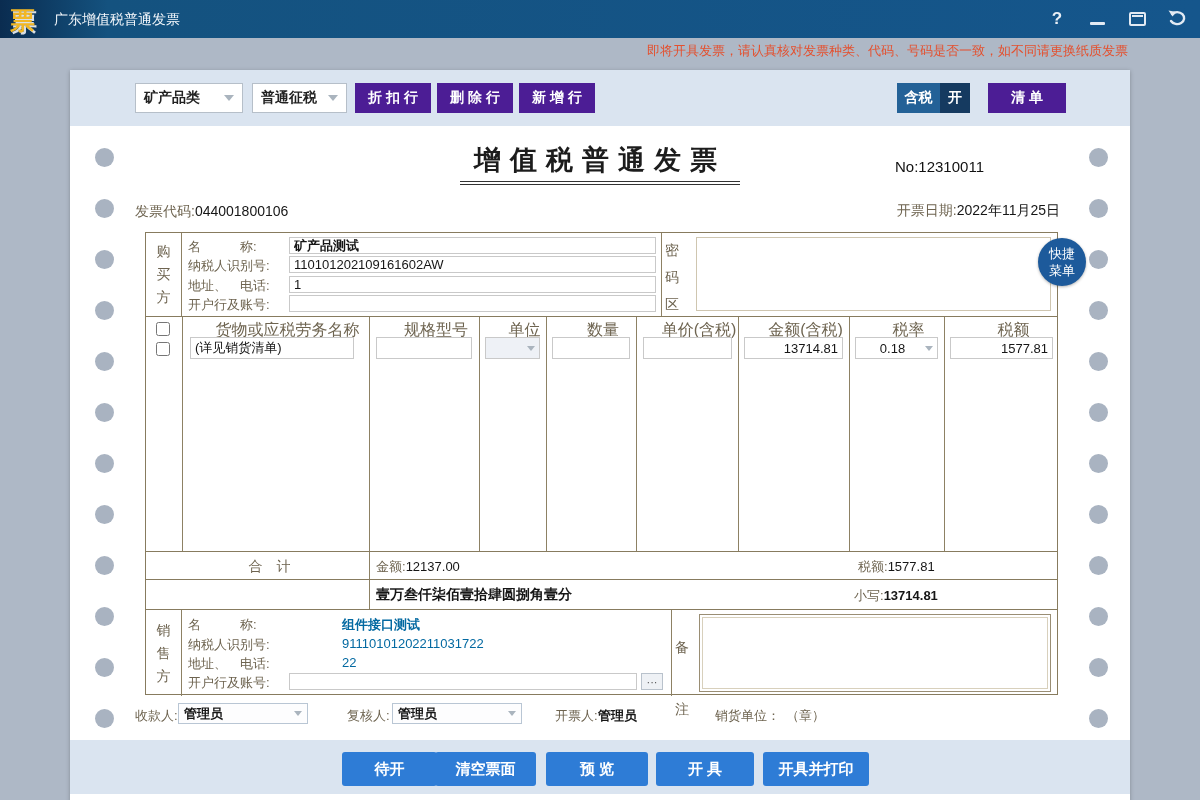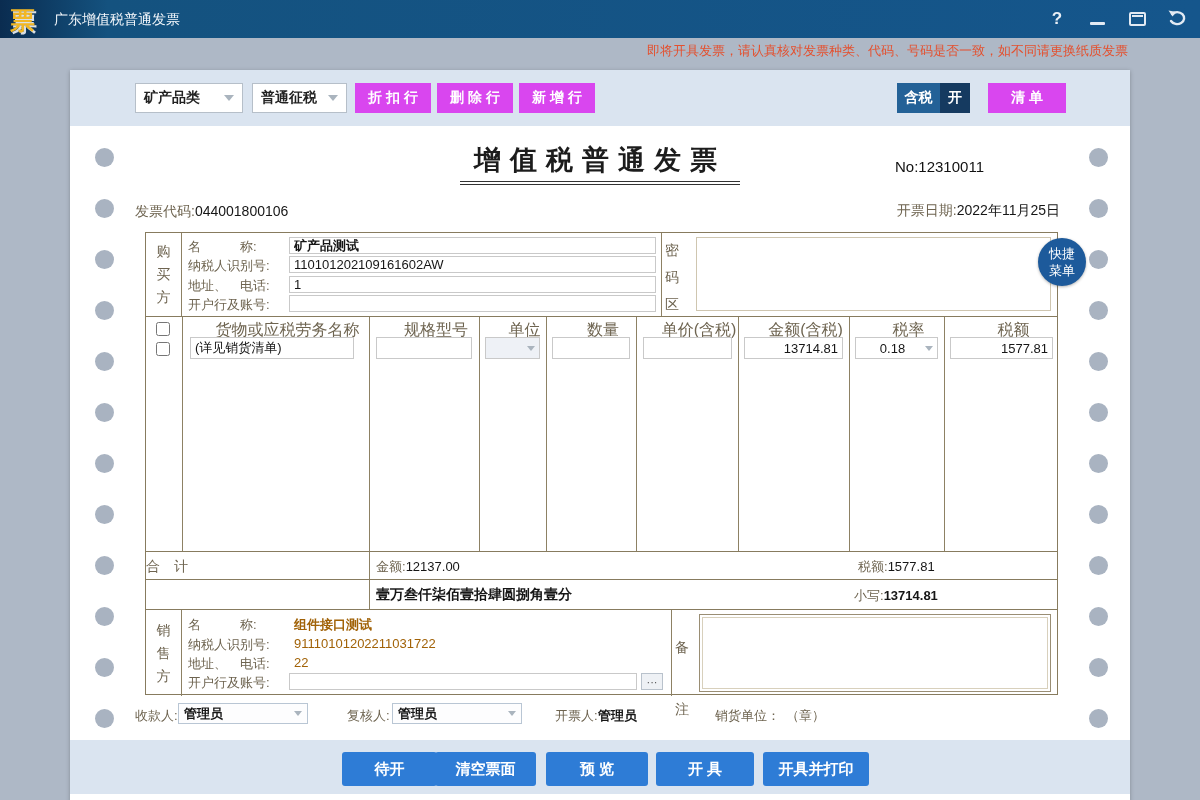--- a/index.html
+++ b/index.html
@@ -29,21 +29,21 @@
   .toolbar { position:absolute; left:0; top:0; width:1060px; height:56px; background:#dae4f0; }
   .bottombar { position:absolute; left:0; top:670px; width:1060px; height:54px; background:#dae4f0; }
 
   .dropdown { position:absolute; top:13px; height:30px; background:#fff; border:1px solid #b6bfc9;
     display:flex; align-items:center; justify-content:space-between; padding:0 8px; cursor:pointer; }
   .dropdown span { font-size:14px; font-weight:bold; color:#222; }
   .tri { width:0; height:0; border-left:5px solid transparent; border-right:5px solid transparent;
     border-top:6px solid #aab4be; }
   .tri.sm { border-left-width:4px; border-right-width:4px; border-top-width:5px; }
 
-  .navy-btn { position:absolute; top:13px; height:30px; background:#d946ef; color:#fff; font-size:14px;
+  .navy-btn { position:absolute; top:13px; height:30px; background:#4c1d95; color:#fff; font-size:14px;
     font-weight:bold; display:flex; align-items:center; justify-content:center; cursor:pointer; }
   .toggle { position:absolute; top:13px; height:30px; display:flex; cursor:pointer; }
   .toggle .t1 { width:43px; background:#236197; color:#fff; font-size:14px; font-weight:bold;
     display:flex; align-items:center; justify-content:center; }
   .toggle .t2 { width:30px; background:#153a60; color:#fff; font-size:14px; font-weight:bold;
     display:flex; align-items:center; justify-content:center; }
 
   
   .perf-col { position:absolute; top:78px; display:flex; flex-direction:column; gap:32px; }
   .perf-col.left { left:25px; } .perf-col.right { left:1019px; }
@@ -68,36 +68,36 @@
   .sec.seller { top:376px; height:87px; border-top:1px solid #877b5e; }
   .vl { position:absolute; top:0; bottom:0; width:0; border-left:1px solid #8d8164; }
 
   .side-label { position:absolute; left:0; top:0; bottom:0; width:36px; border-right:1px solid #8d8164;
     display:flex; align-items:center; justify-content:center; color:#6e6450; font-size:14px;
     white-space:pre-line; line-height:23px; text-align:center; }
   .flabel { position:absolute; color:#6e6450; font-size:13px; white-space:pre; }
   .finput { position:absolute; height:17px; border:1px solid #c9c9c9; background:#fff; font-size:13px;
     padding:0 4px; color:#161616; font-family:inherit; outline:none; }
   .finput.bold { font-weight:bold; }
-  .ftext { position:absolute; font-size:13px; color:#a16207; }
+  .ftext { position:absolute; font-size:13px; color:#0369a1;margin-left:48px; }
   .pw-label { position:absolute; left:519px; top:4px; color:#6e6450; font-size:14px;
     white-space:pre-line; line-height:27px; }
   .pw-box { position:absolute; left:550px; top:4px; width:355px; height:74px; border:1px solid #cfc6b0; background:#fff; }
 
   .col-head { position:absolute; top:3px; font-size:16px; color:#6e6450; text-align:center;padding-left:24px; }
   .cb { position:absolute; left:10px; width:14px; height:14px; accent-color:#2e7cd6; }
   .cell-input { position:absolute; top:20px; height:22px; border:1px solid #c9c9c9; background:#fff;
     font-size:13px; padding:0 4px; color:#161616; font-family:inherit; outline:none; }
   .cell-input.num { text-align:right; }
   .cell-select { position:absolute; top:20px; height:22px; border:1px solid #c9c9c9; background:#fff;
     display:flex; align-items:center; justify-content:space-between; padding:0 4px; cursor:pointer; }
   .cell-select.disabled { background:#eef1f6; }
   .cell-select span { font-size:13px; color:#161616; }
 
-  .tot-label { position:absolute; left:0; width:223px; top:6px; font-size:14px; color:#6e6450; }
+  .tot-label { position:absolute; left:12px; width:223px; text-align:center; top:6px; font-size:14px; color:#6e6450; }
   .tot-item { position:absolute; top:6px; font-size:13px; }
   .grand-label { position:absolute; left:0; width:223px; text-align:center; top:7px; font-size:13px; color:#6e6450; }
   .grand-words { position:absolute; left:230px; top:6px; font-size:14px; font-weight:bold; color:#161616; }
   .browse-btn { position:absolute; left:495px; top:63px; width:22px; height:17px; border:1px solid #b9c2cc;
     background:#eef1f5; font-size:11px; color:#555; display:flex; align-items:center; justify-content:center; cursor:pointer; }
   .remark-label { position:absolute; left:529px; top:6px; color:#6e6450; font-size:14px;
     white-space:pre-line; line-height:62px; }
   .remark-box { position:absolute; left:553px; top:4px; width:352px; height:78px; border:1px solid #9a8e74; background:#fff; }
   .remark-box .inner { position:absolute; left:2px; top:2px; right:2px; bottom:2px; border:1px solid #d8d0bc; }
 

